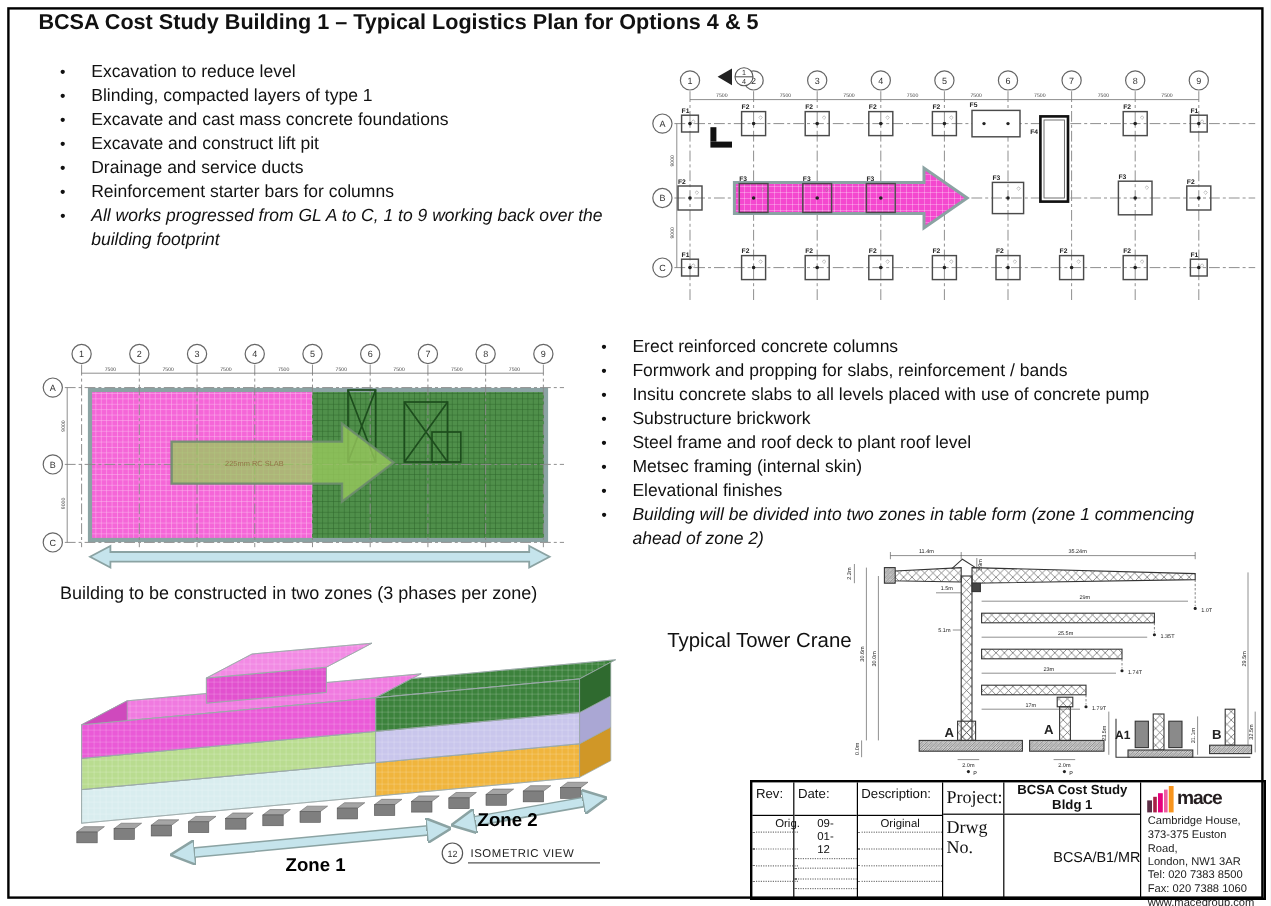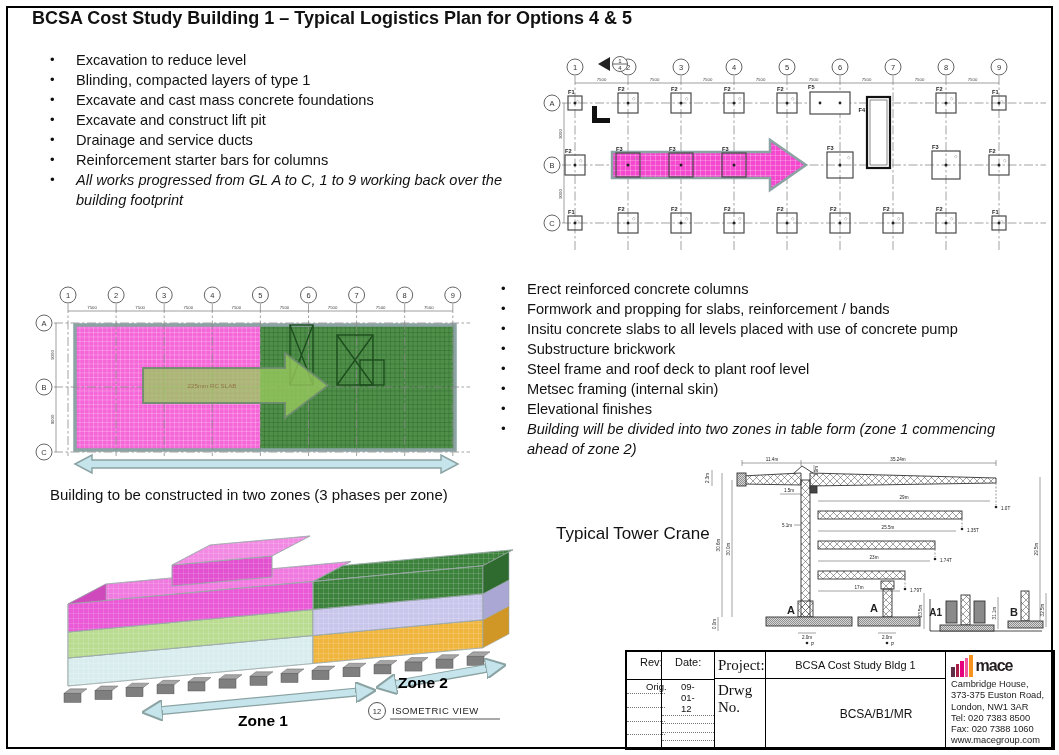--- a/index.html
+++ b/index.html
@@ -28,21 +28,21 @@
   .diam{font-size:4.5px;fill:#888;}
   .crln{stroke:#333;stroke-width:.9;fill:none;}
   .crdim line,.crdim path{stroke:#555;stroke-width:.55;fill:none;}
   .crtxt{font-size:4.6px;fill:#222;text-anchor:middle;}
   .crload{font-size:4.6px;fill:#222;}
   .crbig{font-size:11px;fill:#222;font-weight:bold;text-anchor:end;}
   .tipline{stroke:#555;stroke-width:.6;stroke-dasharray:2 1.5;}
   
   #tblock{left:625px;top:650px;width:426px;height:96px;border:2px solid #000;display:flex;font-size:11px;}
   .tb-col{border-right:1.5px solid #000;display:flex;flex-direction:column;}
-  .tb-head{border-bottom:1.5px solid #000;padding:4px 13px;height:19px;box-sizing:content-box;}
+  .tb-head{border-bottom:1.5px solid #000;padding:4px 3px;height:19px;box-sizing:content-box;}
   .tb-dotrow{flex:1;border-bottom:1px dotted #777;font-size:9.5px;padding:1px 19px;}
   .tb-dotrow:last-child{border-bottom:none;}
   .tb-right{flex:1;display:flex;flex-direction:column;}
   .tb-rrow{display:flex;flex:1;border-bottom:1.5px solid #000;}
   .tb-rrow:last-child{border-bottom:none;gap:41px;}
   .tb-lab{width:44px;border-right:1.5px solid #000;padding:3px 3px;font-size:15px;font-family:Liberation Serif, serif;}
   .tb-val{flex:1;display:flex;align-items:center;justify-content:center;text-align:center;font-size:12px;}
   #maceCell{width:97px;padding:3px 5px;display:flex;flex-direction:column;}
   #logoRow{display:flex;align-items:flex-end;height:24px;margin-bottom:2px;}
   #logoBars{display:flex;align-items:flex-end;margin-right:2px;}
@@ -546,24 +546,32 @@
       <div class="tb-dotrow"></div>
     </div>
     <div class="tb-col" style="width:52px">
       <div class="tb-head">Date:</div>
       <div class="tb-dotrow">09-01-12</div>
       <div class="tb-dotrow"></div>
       <div class="tb-dotrow"></div>
       <div class="tb-dotrow"></div>
       <div class="tb-dotrow"></div>
     </div>
+    <div class="tb-col" style="width:70px">
+      <div class="tb-head">Description:</div>
+      <div class="tb-dotrow">Original</div>
+      <div class="tb-dotrow"></div>
+      <div class="tb-dotrow"></div>
+      <div class="tb-dotrow"></div>
+      <div class="tb-dotrow"></div>
+    </div>
     <div class="tb-right">
       <div style="display:flex;border-bottom:1.5px solid #000;height:27px;box-sizing:border-box;">
         <div class="tb-lab" style="display:flex;align-items:center">Project:</div>
-        <div class="tb-val" style="font-weight:normal;font-size:11px">BCSA Cost Study Bldg 1</div>
+        <div class="tb-val" style="font-weight:bold;font-size:11px">BCSA Cost Study Bldg 1</div>
       </div>
       <div class="tb-rrow">
         <div class="tb-lab">Drwg No.</div>
         <div class="tb-val">BCSA/B1/MR</div>
       </div>
     </div>
     <div id="maceCell" style="border-left:1.5px solid #000">
       <div id="logoRow">
         <div id="logoBars">
             <div style="background: rgb(93, 46, 70); height: 10px;"></div>

